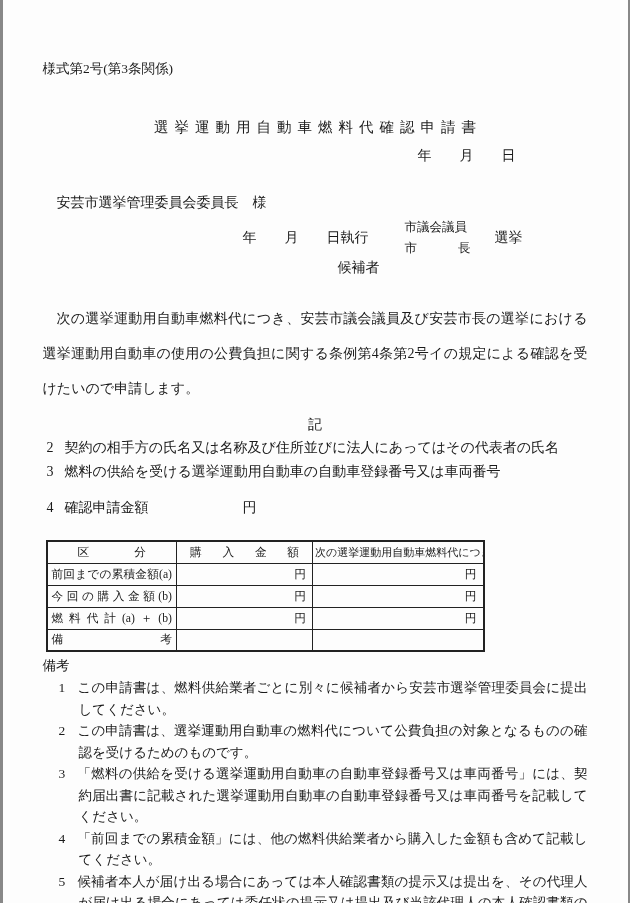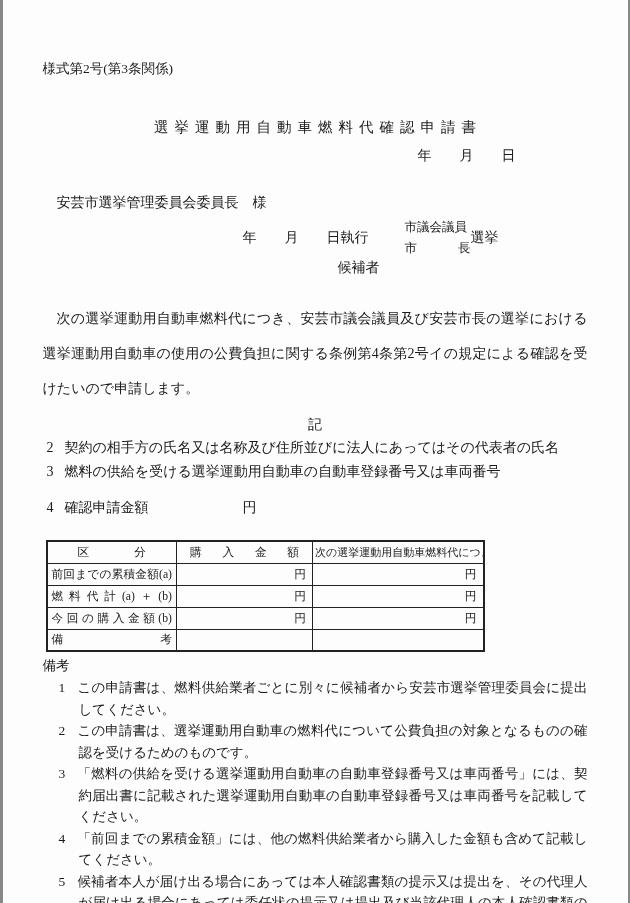--- a/index.html
+++ b/index.html
@@ -37,21 +37,21 @@
     align-items: center;
   }
   .etype {
     margin-left: 36px;
     font-size: 12.5px;
     line-height: 15px;
     width: 66px;
   }
   .etype div { display: block; }
   .etype .bottom { text-align: justify; text-align-last: justify; margin-top: 6px; }
-  .esuffix { }
+  .esuffix { margin-left: 24px; }
   .candidate { margin-top: 3px; margin-left: 295px; }
   .statement {
     margin-top: 24px;
     text-indent: 1em;
     line-height: 35px;
     text-align: justify;
   }
   .record { text-align: center; margin-top: 10px; }
   .item { margin-top: 4px; margin-left: 4px; line-height: 20px; }
   .item.first { margin-top: 7px; }
@@ -147,26 +147,26 @@
         <th class="small-head">次の選挙運動用自動車燃料代につき</th>
       </tr>
     </thead>
     <tbody>
       <tr>
         <td class="rowlabel spread">前回までの累積金額(a)</td>
         <td class="yen">円</td>
         <td class="yen">円</td>
       </tr>
       <tr>
-        <td class="rowlabel spread">燃料代計(a)＋(b)</td>
+        <td class="rowlabel spread">今回の購入金額(b)</td>
         <td class="yen">円</td>
         <td class="yen">円</td>
       </tr>
       <tr>
-        <td class="rowlabel spread">今回の購入金額(b)</td>
+        <td class="rowlabel spread">燃料代計(a)＋(b)</td>
         <td class="yen">円</td>
         <td class="yen">円</td>
       </tr>
       <tr>
         <td class="rowlabel spread">備考</td>
         <td></td>
         <td></td>
       </tr>
     </tbody>
   </table>

